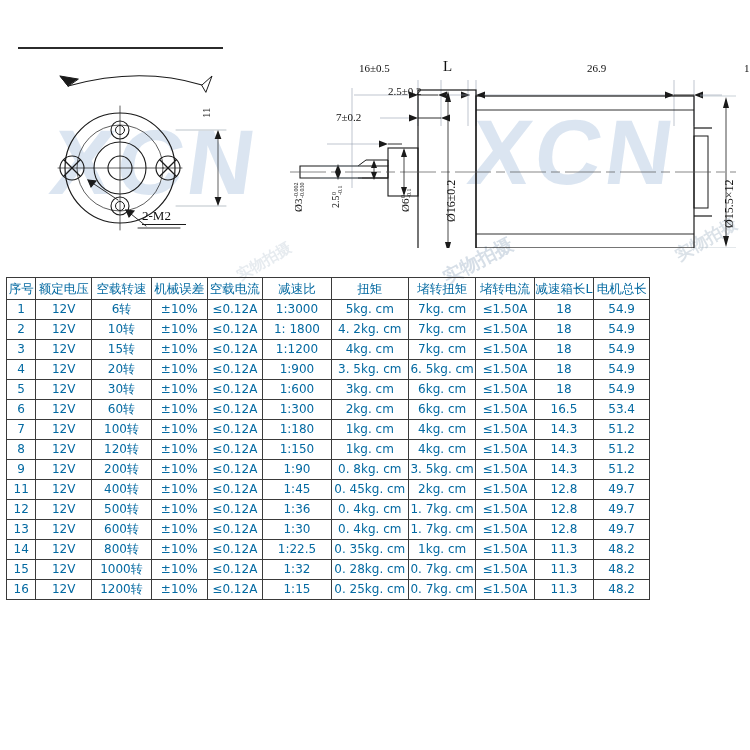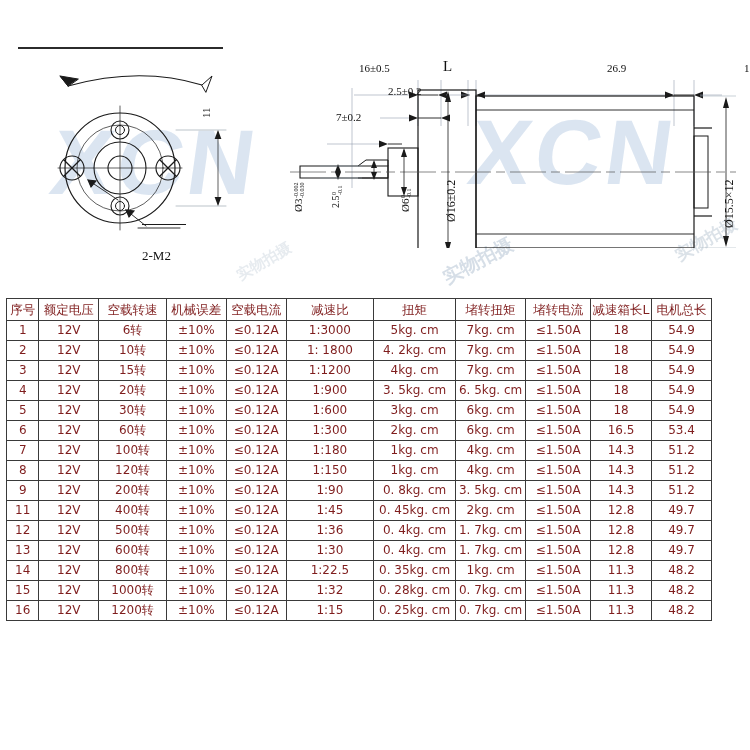--- a/index.html
+++ b/index.html
@@ -88,26 +88,26 @@
     vertical-align: middle;
     font-size: 6px;
     line-height: 1.02;
     text-align: left;
     margin-left: .5px;
   }
 
   
   #spec-table {
     position: absolute;
-    left: 6px; top: 298px;
-    width: 706px;
+    left: 6px; top: 277px;
+    width: 644px;
     border-collapse: collapse;
     font-family: "Liberation Serif", serif;
     font-size: 12px;
-    color: #7f1d1d;
+    color: #0369a1;
     background: transparent;
     z-index: 4;
   }
   #spec-table th, #spec-table td {
     border: 1px solid #3a3a3a;
     text-align: center;
     padding: 0;
     height: 19px;
     line-height: 19px;
     white-space: nowrap;
@@ -187,21 +187,21 @@
       <line x1="146" y1="72" x2="196" y2="72" stroke-width="0.6" stroke="#8f9aa6"></line>
       <line x1="146" y1="148" x2="196" y2="148" stroke-width="0.6" stroke="#8f9aa6"></line>
       <line x1="188" y1="74" x2="188" y2="146" stroke-width="0.7"></line>
       <path d="M 188 72 L 184.6 81 L 191.4 81 Z" fill="#1a1a1a" stroke="none"></path>
       <path d="M 188 148 L 184.6 139 L 191.4 139 Z" fill="#1a1a1a" stroke="none"></path>
     </g>
   </svg>
 
   <div class="dim dim-v" style="left:200px; top:118px;">11</div>
 
-  <div class="dim dim-big" style="left:142px; top:208px; font-size:13px;margin-top:40px;">2-M2</div>
+  <div class="dim dim-big" style="left:142px; top:208px; font-size:13px;">2-M2</div>
   <div style="position:absolute; left:142px; top:224px; width:44px; height:1px; background:#1a1a1a; z-index:5;"></div>
 
   <svg class="drawing" style="left:270px; top:58px;" width="478" height="190" viewBox="0 0 478 190">
     <g stroke="#1a1a1a" fill="none" stroke-width="1.1" stroke-linecap="butt">
 
       <line x1="82" y1="30" x2="82" y2="130" stroke="#93a0ae" stroke-width="0.6"></line>
       <line x1="148" y1="22" x2="148" y2="68" stroke="#93a0ae" stroke-width="0.6"></line>
       <line x1="171" y1="22" x2="171" y2="68" stroke="#93a0ae" stroke-width="0.6"></line>
       <line x1="198" y1="22" x2="198" y2="68" stroke="#93a0ae" stroke-width="0.6"></line>
       <line x1="206" y1="22" x2="206" y2="68" stroke="#93a0ae" stroke-width="0.6"></line>
@@ -275,21 +275,21 @@
       <path d="M 456 189 L 453 178 L 459 178 Z" fill="#1a1a1a" stroke="none"></path>
       <line x1="430" y1="38" x2="466" y2="38" stroke="#93a0ae" stroke-width="0.5"></line>
       <line x1="430" y1="190" x2="466" y2="190" stroke="#93a0ae" stroke-width="0.5"></line>
     </g>
   </svg>
 
   <div class="dim" style="left:359px; top:62px;">16±0.5</div>
 
   <div class="dim dim-big" style="left:443px; top:58px; font-size:15px;">L</div>
 
-  <div class="dim" style="left:587px; top:62px;margin-left:20px;">26.9</div>
+  <div class="dim" style="left:587px; top:62px;">26.9</div>
 
   <div class="dim" style="left:744px; top:62px;text-align:center;">1.9</div>
 
   <div class="dim" style="left:388px; top:85px;">2.5±0.2</div>
 
   <div class="dim" style="left:336px; top:111px;">7±0.2</div>
 
   <div class="dim dim-v" style="left:292px; top:212px;">
     <span>Ø3</span><span class="tol"><span>-0.002</span><br><span>-0.030</span></span>
   </div>

